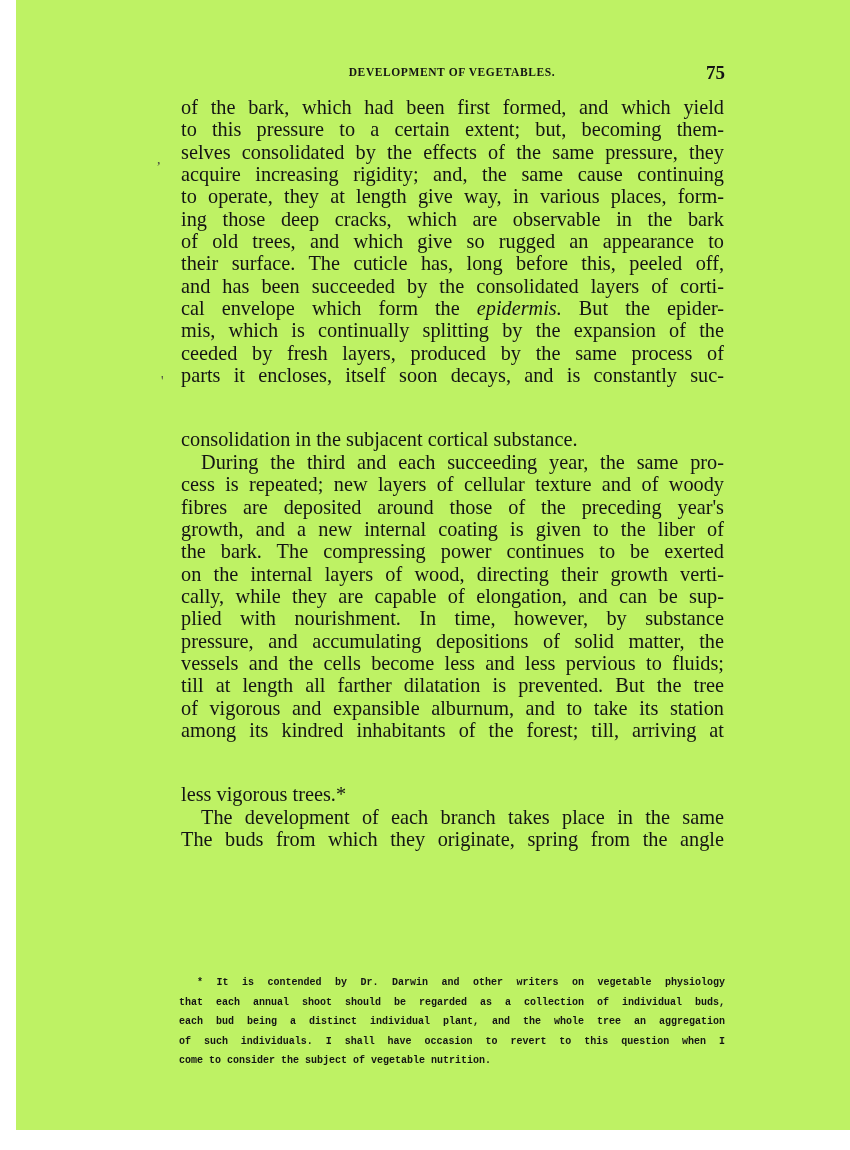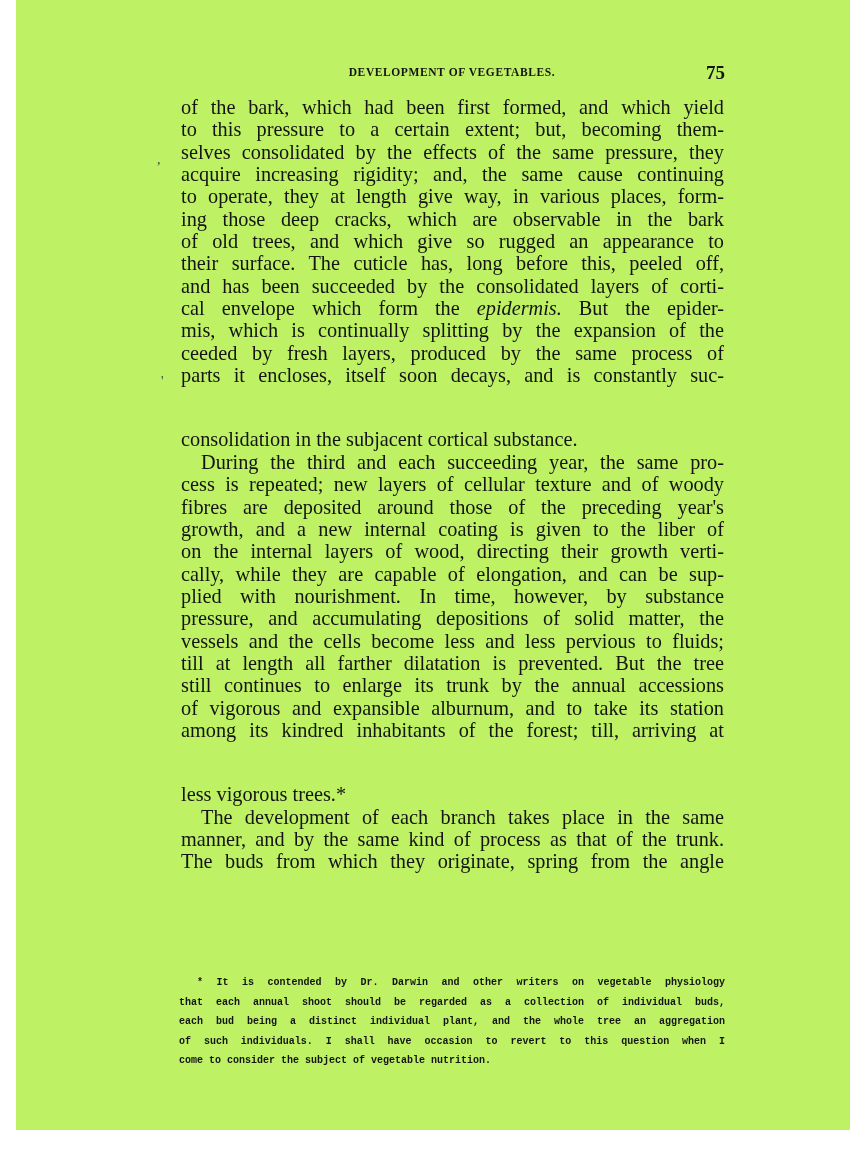--- a/index.html
+++ b/index.html
@@ -44,32 +44,31 @@
     <span class="line">and has been succeeded by the consolidated layers of corti-</span>
     <span class="line"><span>cal envelope which form the </span><em>epidermis.</em><span>  But the epider-</span></span>
     <span class="line">mis, which is continually splitting by the expansion of the</span>
     <span class="line">ceeded by fresh layers, produced by the same process of</span>
     <span class="line">parts it encloses, itself soon decays, and is constantly suc-</span>
     <span class="line last">consolidation in the subjacent cortical substance.</span>
     <span class="line indent">During the third and each succeeding year, the same pro-</span>
     <span class="line">cess is repeated; new layers of cellular texture and of woody</span>
     <span class="line">fibres are deposited around those of the preceding year's</span>
     <span class="line">growth, and a new internal coating is given to the liber of</span>
+    <span class="line">the bark.  The compressing power continues to be exerted</span>
     <span class="line">on the internal layers of wood, directing their growth verti-</span>
     <span class="line">cally, while they are capable of elongation, and can be sup-</span>
     <span class="line">plied with nourishment.  In time, however, by substance</span>
     <span class="line">pressure, and accumulating depositions of solid matter, the</span>
     <span class="line">vessels and the cells become less and less pervious to fluids;</span>
     <span class="line">till at length all farther dilatation is prevented.  But the tree</span>
-    <span class="line">still continues to enlarge its trunk by the annual accessions</span>
     <span class="line">of vigorous and expansible alburnum, and to take its station</span>
     <span class="line">among its kindred inhabitants of the forest; till, arriving at</span>
     <span class="line last">less vigorous trees.*</span>
     <span class="line indent">The development of each branch takes place in the same</span>
-    <span class="line">manner, and by the same kind of process as that of the trunk.</span>
     <span class="line">The buds from which they originate, spring from the angle</span>
   </div>
 
   <div class="footnotes">
     <span class="fline indent">* It is contended by Dr. Darwin and other writers on vegetable physiology</span>
     <span class="fline">that each annual shoot should be regarded as a collection of individual buds,</span>
     <span class="fline">each bud being a distinct individual plant, and the whole tree an aggregation</span>
     <span class="fline">of such individuals.  I shall have occasion to revert to this question when I</span>
     <span class="fline last">come to consider the subject of vegetable nutrition.</span>
   </div>

